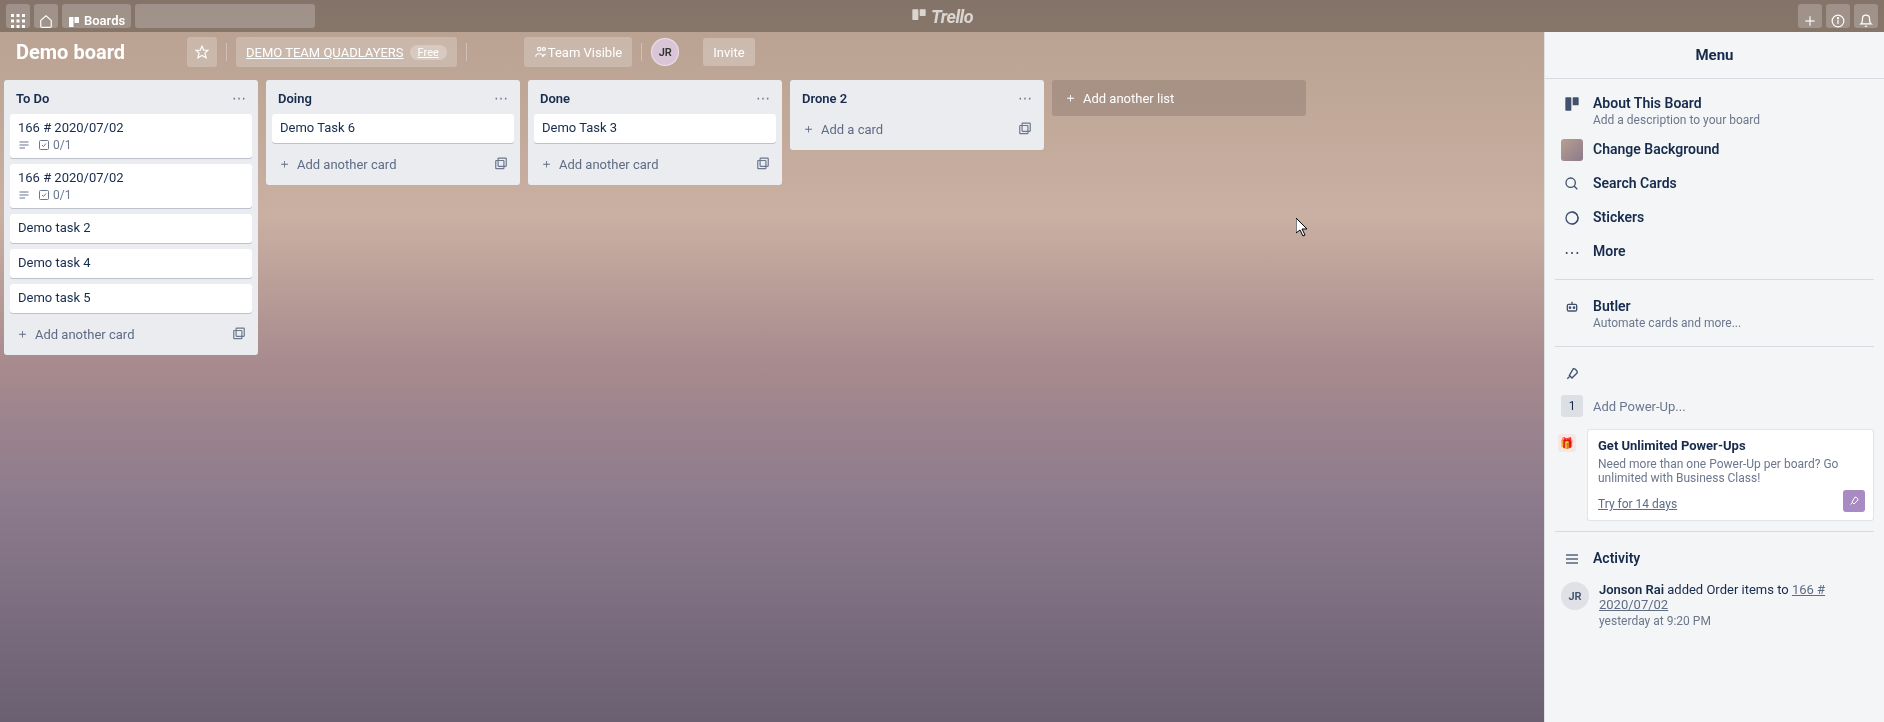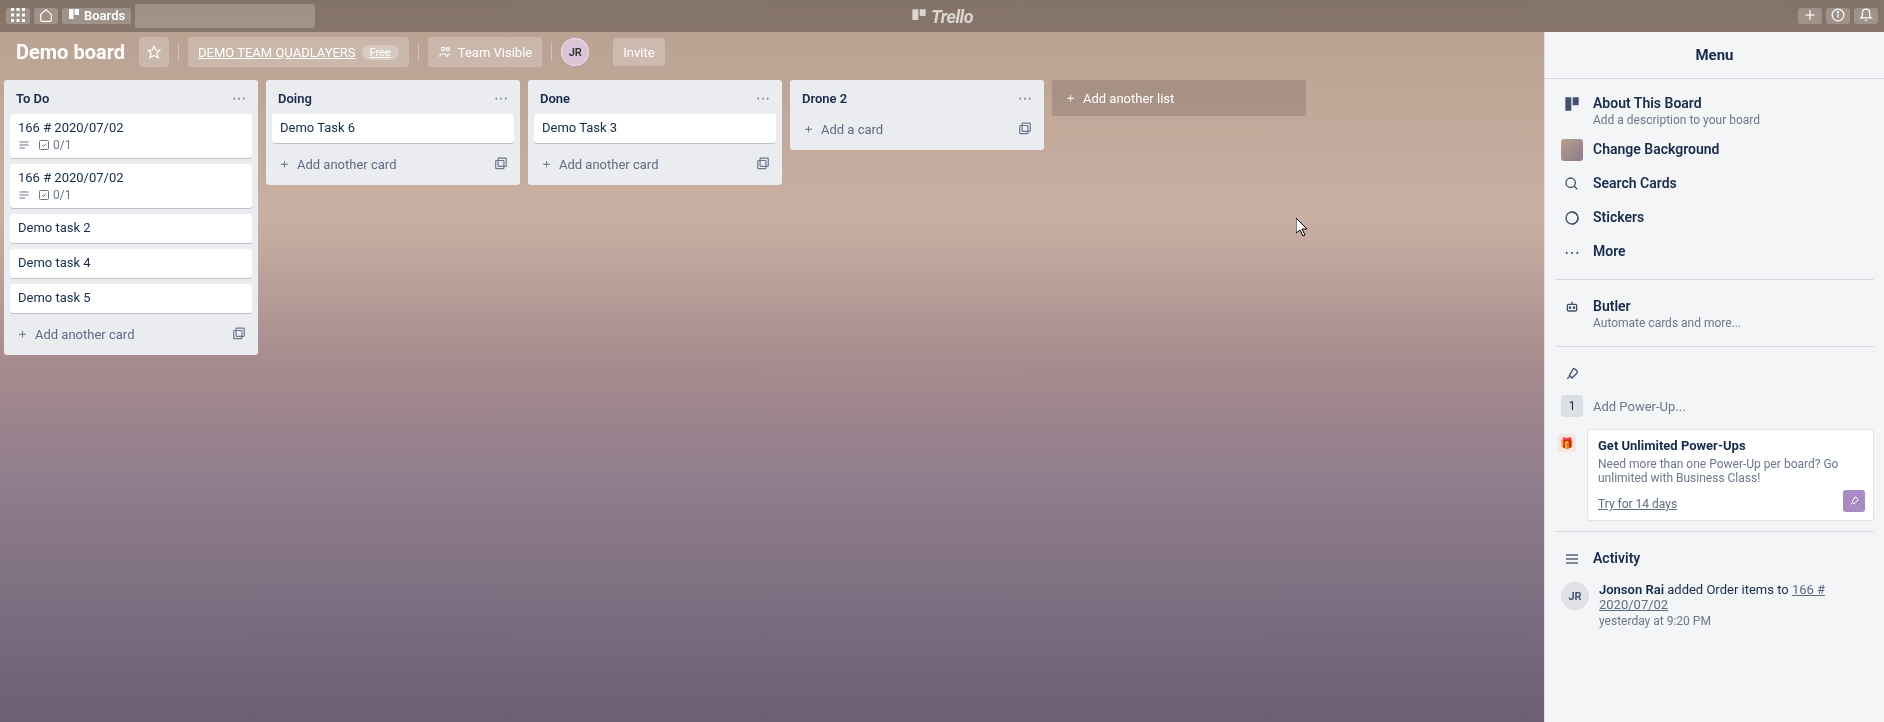--- a/index.html
+++ b/index.html
@@ -1,30 +1,30 @@
 <!DOCTYPE html>
 <html><head>
 <meta charset="utf-8">
 <style>
 * { box-sizing: border-box; margin: 0; padding: 0; font-family: -apple-system, BlinkMacSystemFont, "Segoe UI", Roboto, Helvetica, sans-serif; }
 body { width: 1884px; height: 722px; overflow: hidden; background: linear-gradient(to bottom, #b8a090 0%, #c9b0a2 30%, #a88b8e 50%, #8b7a8c 70%, #6b5f72 100%); position: relative; }
 
 
 .topbar { height: 32px; background: rgba(0,0,0,0.28); display: flex; align-items: center; padding: 0 6px; gap: 4px; position: relative; }
-.tb-btn { background: rgba(255,255,255,0.22); border: none; color: #fff; height: 16px; min-width: 24px; border-radius: 3px; display: flex; align-items: flex-start; justify-content: center; cursor: pointer; padding: 0 6px; font-size: 13px; font-weight: 600; gap: 4px; }
+.tb-btn { background: rgba(255,255,255,0.22); border: none; color: #fff; height: 24px; min-width: 24px; border-radius: 3px; display: flex; align-items: flex-end; justify-content: center; cursor: pointer; padding: 0 6px; font-size: 13px; font-weight: 600; gap: 4px; }
 .tb-btn.square { width: 24px; padding: 0; }
 .search-box { background: rgba(255,255,255,0.22); height: 24px; width: 180px; border-radius: 3px; display: flex; align-items: center; padding: 0 8px; }
 .search-box input { background: transparent; border: none; outline: none; color: #fff; flex: 1; font-size: 13px; }
 .brand { position: absolute; left: 50%; transform: translateX(-50%); color: rgba(255,255,255,0.7); font-size: 18px; font-weight: 700; display: flex; align-items: center; gap: 4px; font-style: italic; letter-spacing: -0.5px; }
 .right-group { margin-left: auto; display: flex; gap: 4px; }
 
 
 .boardbar { height: 40px; display: flex; align-items: center; padding: 0 8px; gap: 6px; }
 .board-title { color: #fff; font-size: 20px; font-weight: 700; padding: 0 8px; }
-.ghost-btn { background: rgba(255,255,255,0.22); border: none; color: #fff; height: 30px; border-radius: 3px; display: flex; align-items: center; padding: 0 10px; font-size: 13px; cursor: pointer; gap: 6px; }
+.ghost-btn { background: rgba(255,255,255,0.22); border: none; color: #fff; height: 30px; border-radius: 3px; display: flex; align-items: center; padding: 0 10px; font-size: 13px; cursor: pointer; gap: 0; margin-left: 48px; }
 .ghost-btn.icon-only { width: 30px; padding: 0; justify-content: center; }
 .team-label { background: rgba(255,255,255,0.22); height: 30px; border-radius: 3px; display: flex; align-items: center; padding: 0 10px; font-size: 13px; color: #fff; gap: 6px; text-decoration: underline; }
 .free-badge { background: rgba(255,255,255,0.25); border-radius: 10px; padding: 1px 8px; font-size: 11px; }
 .avatar-sm { width: 28px; height: 28px; border-radius: 50%; background: #d9c5d6; color: #333; display: flex; align-items: center; justify-content: center; font-size: 11px; font-weight: 600; border: 1px solid rgba(255,255,255,0.5); }
 .invite-btn { background: rgba(255,255,255,0.25); border: none; color: #fff; height: 28px; border-radius: 3px; padding: 0 10px; font-size: 13px; cursor: pointer; margin-left: 18px; }
 .butler-btn { margin-left: auto; margin-right: 8px; }
 .divider-v { width: 1px; height: 18px; background: rgba(255,255,255,0.3); margin: 0 3px; }
 
 
 .main-wrap { display: flex; height: calc(100% - 72px); }

